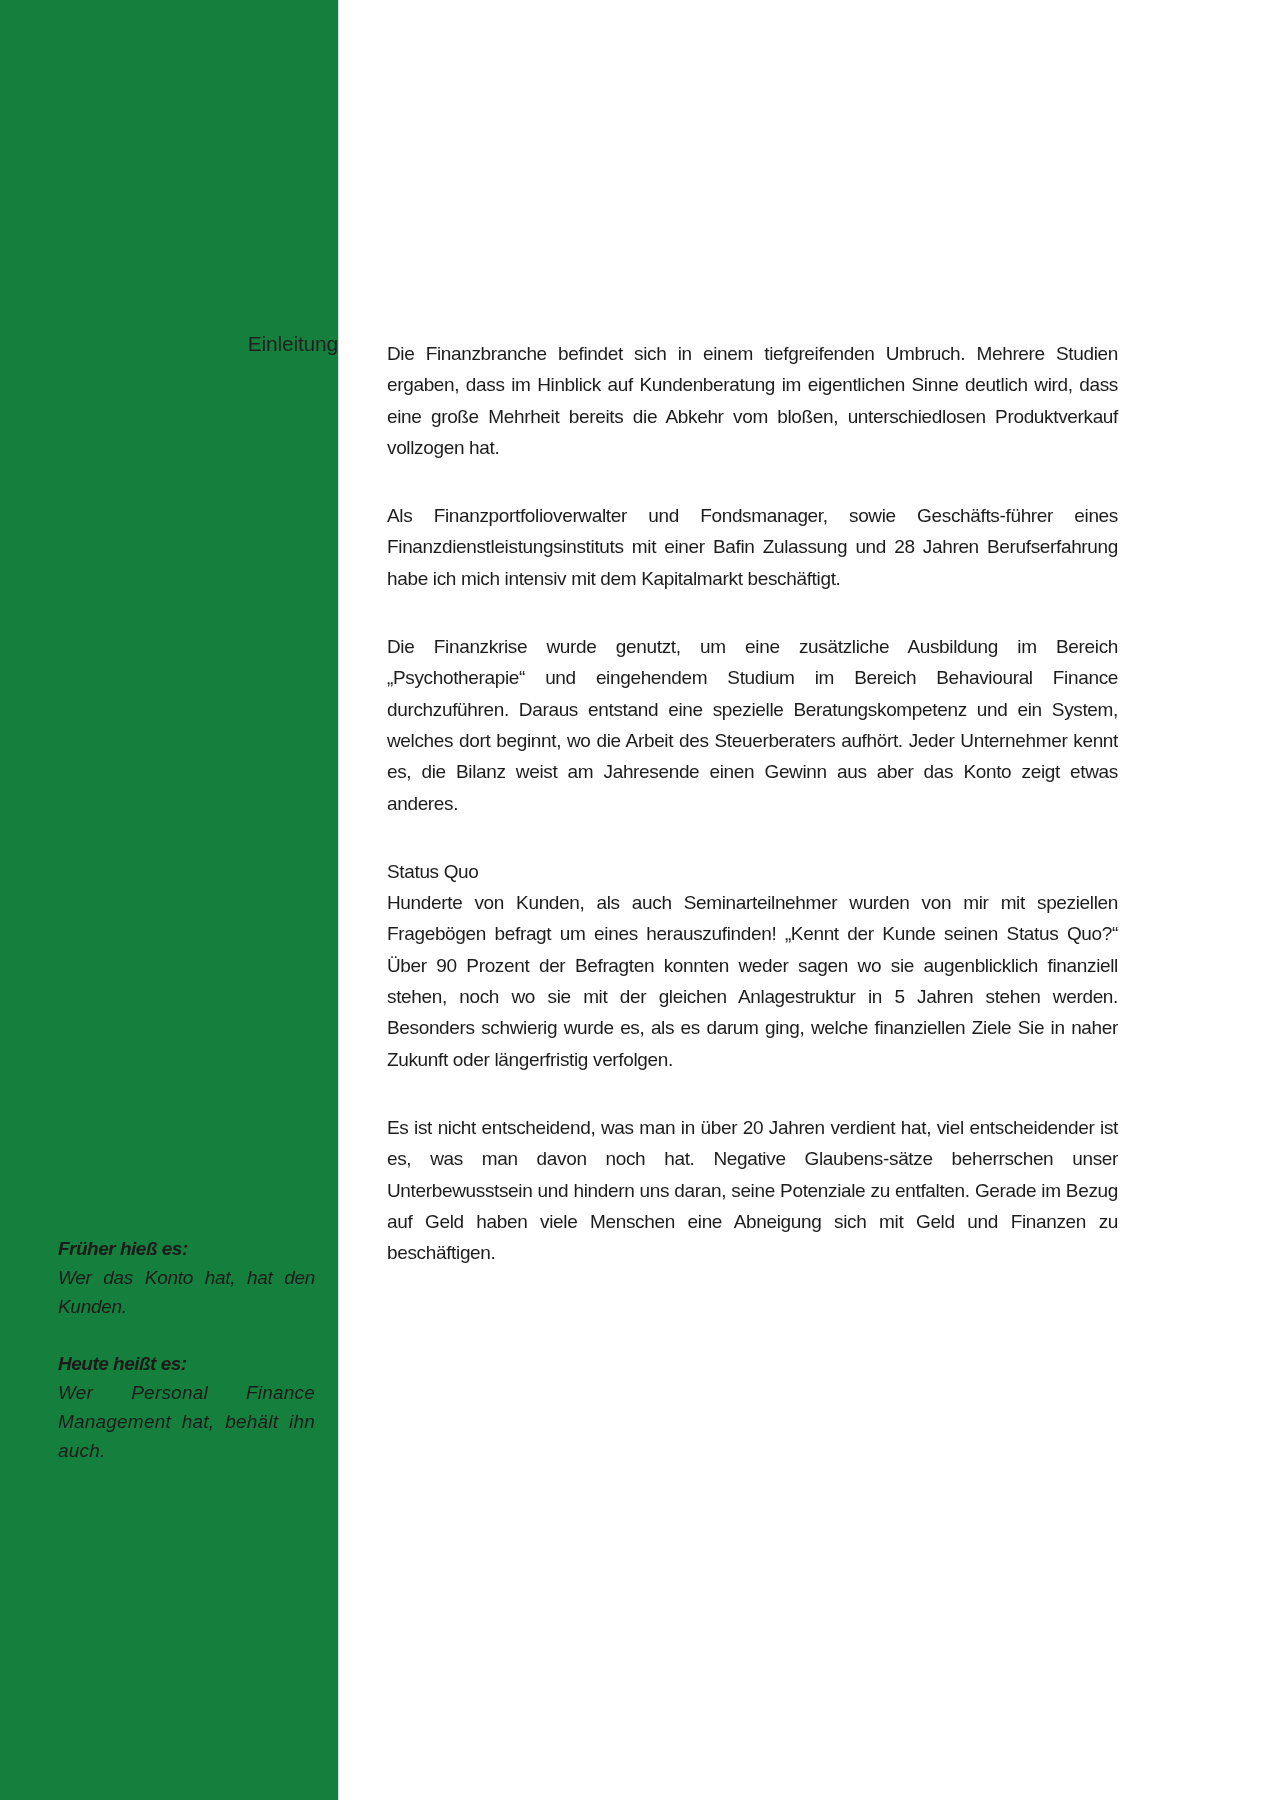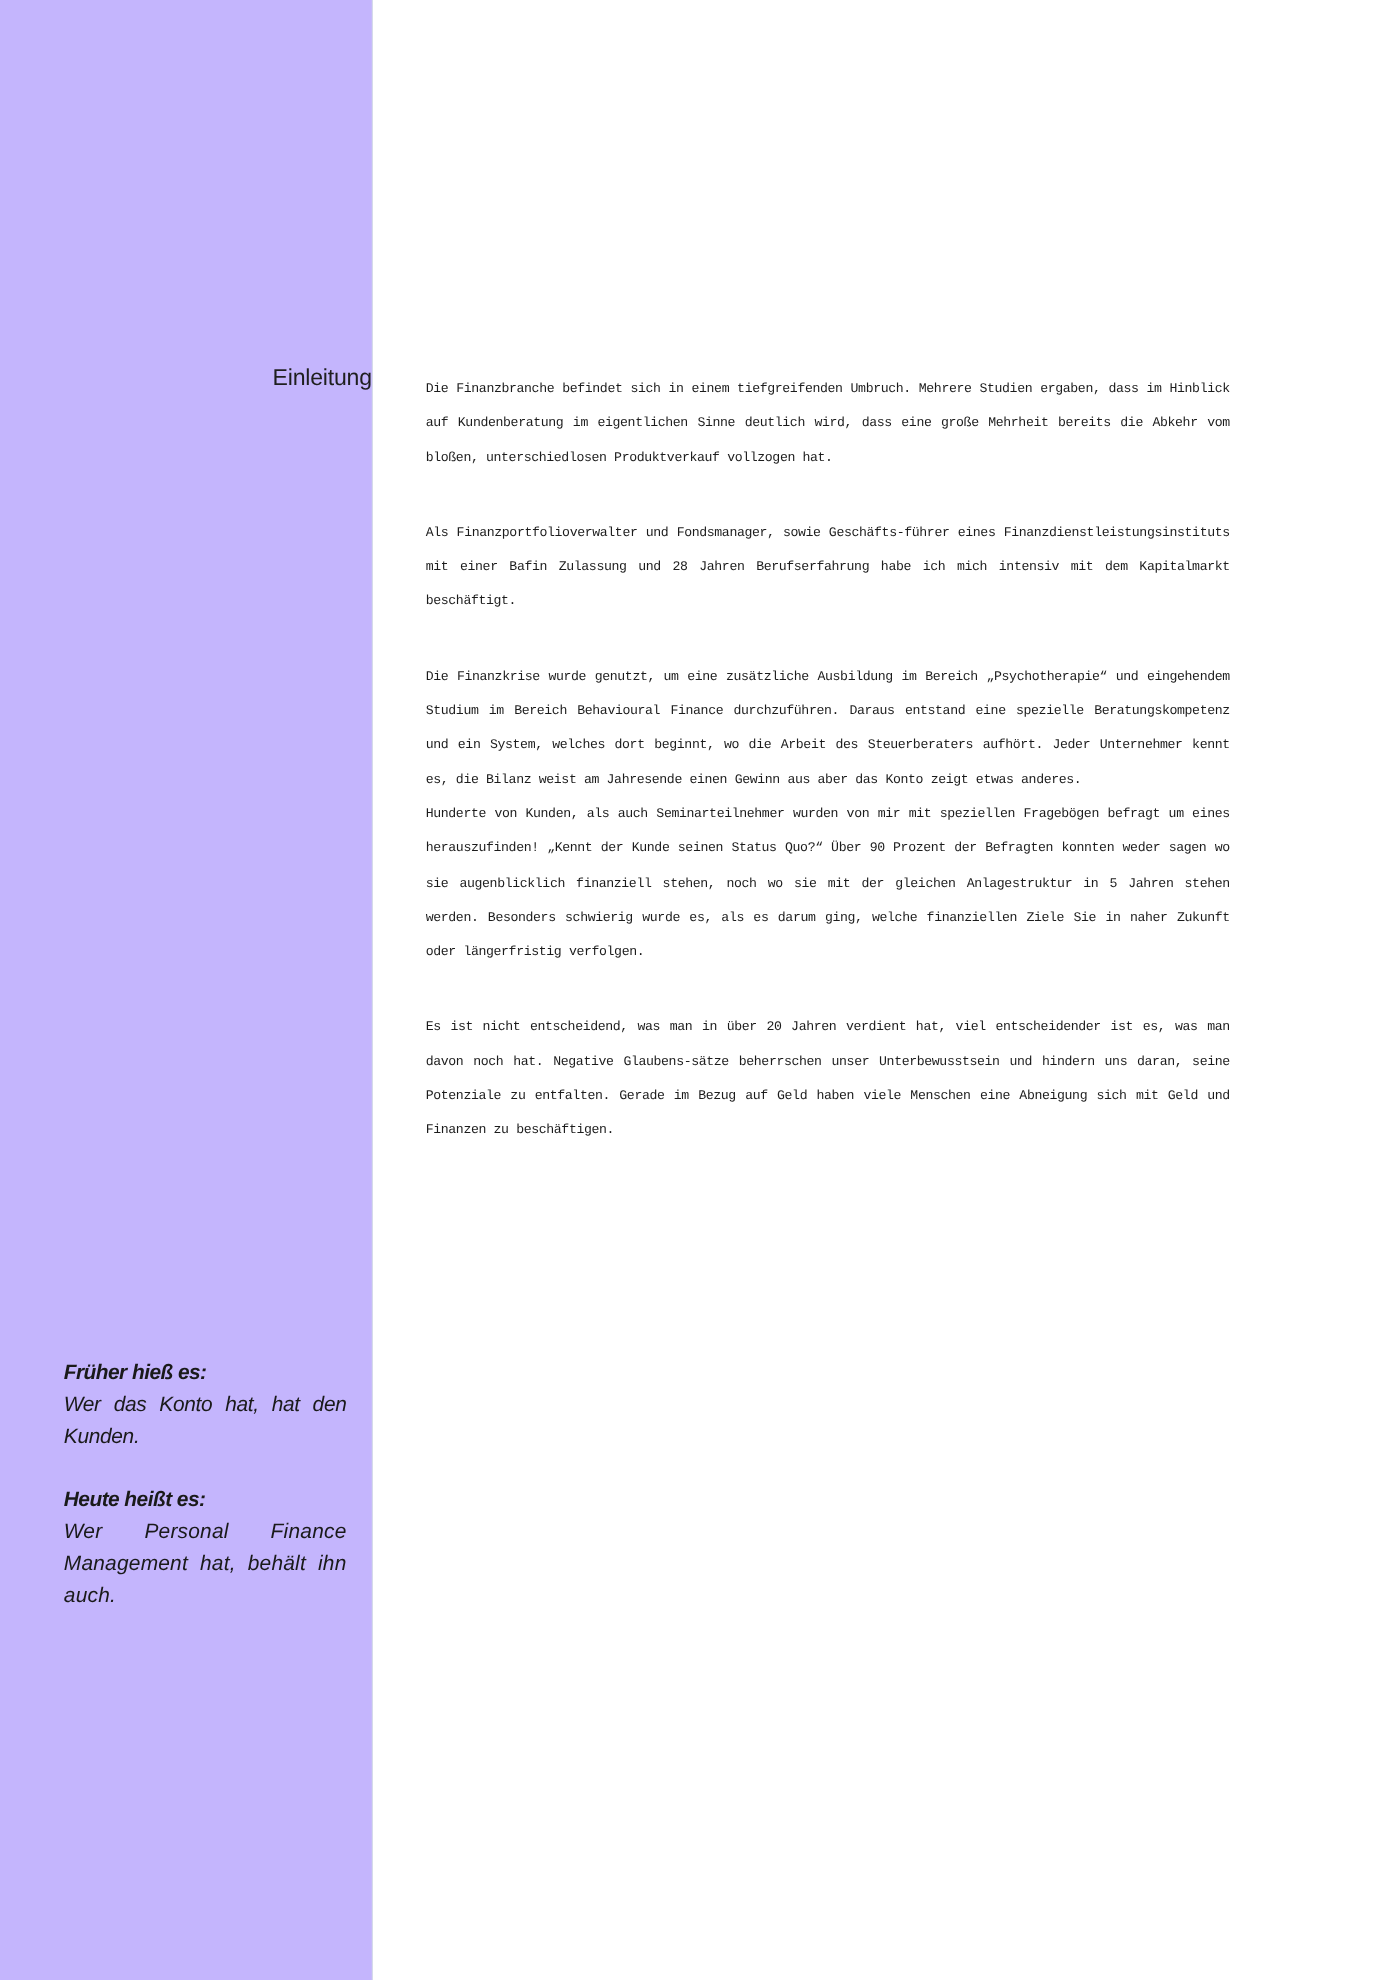--- a/index.html
+++ b/index.html
@@ -1,31 +1,31 @@
 <!DOCTYPE html>
 <html><head>
 <meta charset="utf-8">
 <style>
   html, body { margin: 0; padding: 0; background: #ffffff; }
   body { width: 1273px; height: 1800px; position: relative; overflow: hidden; }
   .sidebar {
     position: absolute; left: 0; top: 0; width: 338px; height: 1800px;
-    background: #c4b5fd;
+    background: #15803d;
     border-right: 1px solid #d6dde8;
   }
   .section-label {
     position: absolute; top: 332px; right: 935px;
     font-family: "Liberation Sans", sans-serif;
     font-size: 21px; color: #1f1f1f; letter-spacing: -0.2px;
     white-space: nowrap;
   }
   .main {
     position: absolute; left: 387px; top: 338px; width: 731px;
-    font-family: Liberation Mono, monospace;
-    font-size: 12px; line-height: 31.3px; color: #1c1c1c;
+    font-family: Liberation Sans, sans-serif;
+    font-size: 19px; line-height: 31.3px; color: #1c1c1c;
     letter-spacing: -0.35px;
   }
   .main p { margin: 0; text-align: justify; }
   .main p.gap { margin-top: 37px; }
   .main .subhead { margin: 0; }
   .quote {
     position: absolute; left: 58px; top: 1235px; width: 257px;
     font-family: "Liberation Sans", sans-serif;
     font-size: 19px; line-height: 28.8px; color: #1a1a1a;
     font-style: italic;
@@ -47,15 +47,16 @@
     <div class="q-text wide">Wer Personal Finance Management hat, behält ihn auch.</div>
   </div>
 </div>
 
 <div class="section-label">Einleitung</div>
 
 <div class="main">
   <p>Die Finanzbranche befindet sich in einem tiefgreifenden Umbruch. Mehrere Studien ergaben, dass im Hinblick auf Kundenberatung im eigentlichen Sinne deutlich wird, dass eine große Mehrheit bereits die Abkehr vom bloßen, unterschiedlosen Produktverkauf vollzogen hat.</p>
   <p class="gap">Als Finanzportfolioverwalter und Fondsmanager, sowie Geschäfts-führer eines Finanzdienstleistungsinstituts mit einer Bafin Zulassung und 28 Jahren Berufserfahrung habe ich mich intensiv mit dem Kapitalmarkt beschäftigt.</p>
   <p class="gap">Die Finanzkrise wurde genutzt, um eine zusätzliche Ausbildung im Bereich „Psychotherapie“ und eingehendem Studium im Bereich Behavioural Finance durchzuführen. Daraus entstand eine spezielle Beratungskompetenz und ein System, welches dort beginnt, wo die Arbeit des Steuerberaters aufhört. Jeder Unternehmer kennt es, die Bilanz weist am Jahresende einen Gewinn aus aber das Konto zeigt etwas anderes.</p>
+  <p class="gap subhead">Status Quo</p>
   <p>Hunderte von Kunden, als auch Seminarteilnehmer wurden von mir mit speziellen Fragebögen befragt um eines herauszufinden! „Kennt der Kunde seinen Status Quo?“ Über 90 Prozent der Befragten konnten weder sagen wo sie augenblicklich finanziell stehen, noch wo sie mit der gleichen Anlagestruktur in 5 Jahren stehen werden. Besonders schwierig wurde es, als es darum ging, welche finanziellen Ziele Sie in naher Zukunft oder längerfristig verfolgen.</p>
   <p class="gap">Es ist nicht entscheidend, was man in über 20 Jahren verdient hat, viel entscheidender ist es, was man davon noch hat. Negative Glaubens-sätze beherrschen unser Unterbewusstsein und hindern uns daran, seine Potenziale zu entfalten. Gerade im Bezug auf Geld  haben viele Menschen eine Abneigung sich mit Geld und Finanzen zu beschäftigen.</p>
 </div>
 
 </body></html>

